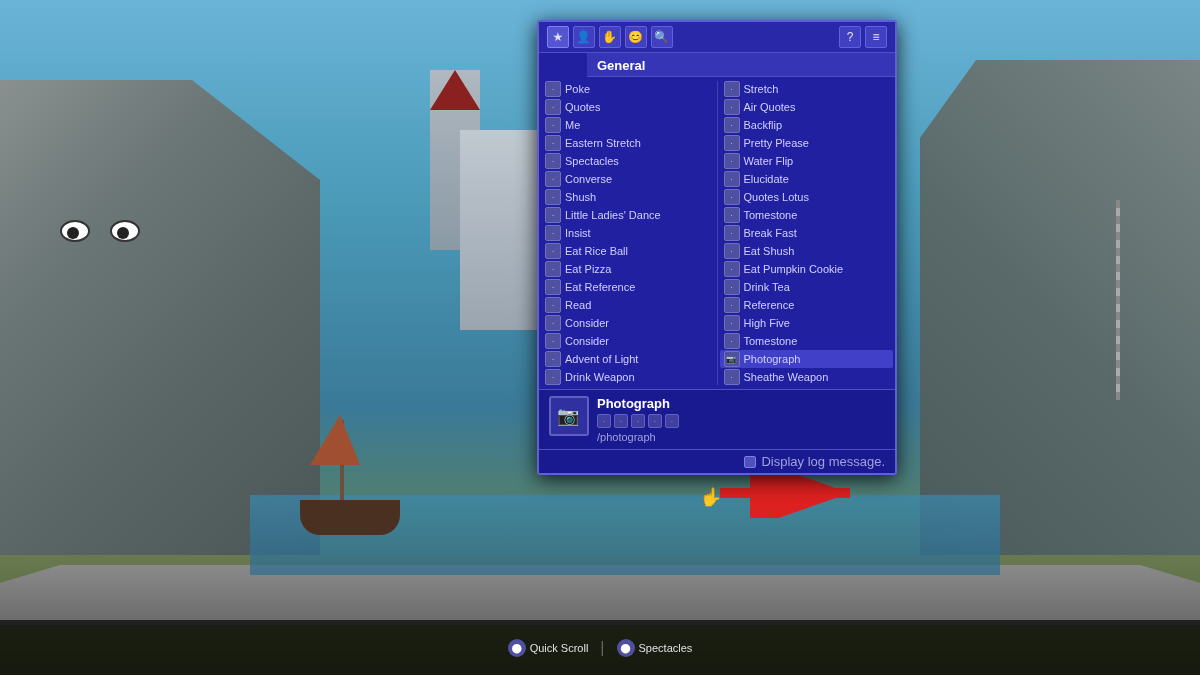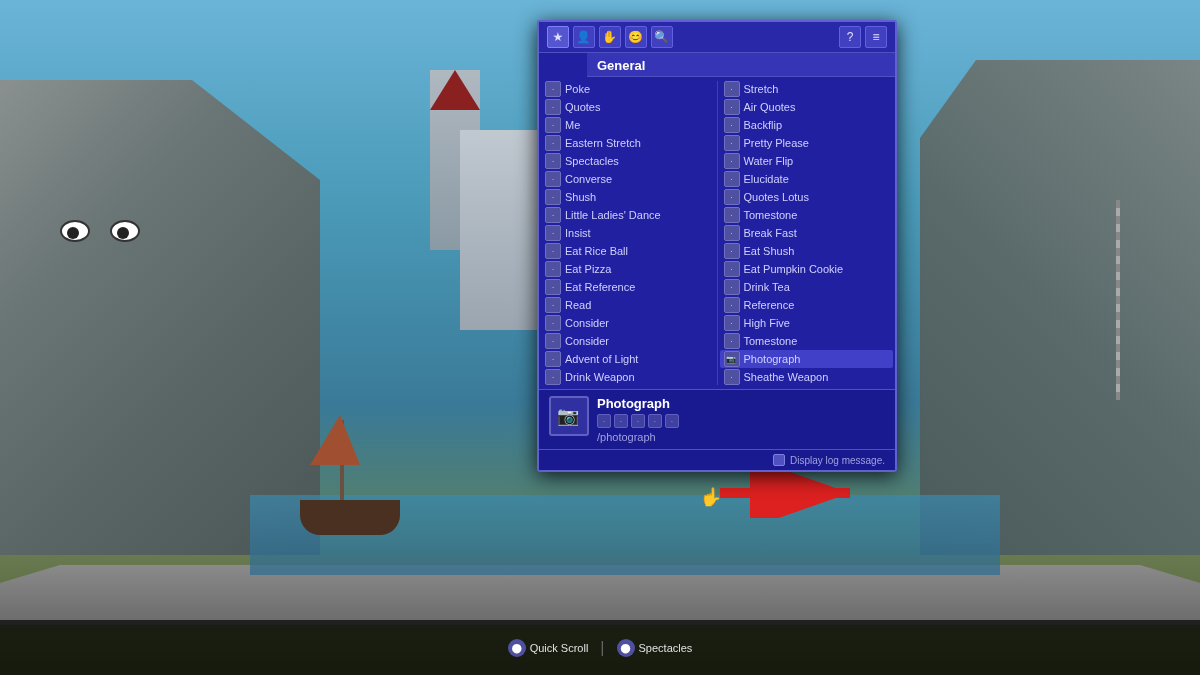--- a/index.html
+++ b/index.html
@@ -352,21 +352,21 @@
     .footer-icon {
       width: 12px;
       height: 12px;
       background: #5050c0;
       border: 1px solid #8080e0;
       border-radius: 2px;
     }
 
     .footer-text {
       color: #a0a0e0;
-      font-size: 10px;
+      font-size: 13px;
     }
 
     .hotbar-bottom {
       position: absolute;
       bottom: 0;
       left: 0; right: 0;
       height: 55px;
       background: rgba(0,0,0,0.7);
       display: flex;
       align-items: center;

